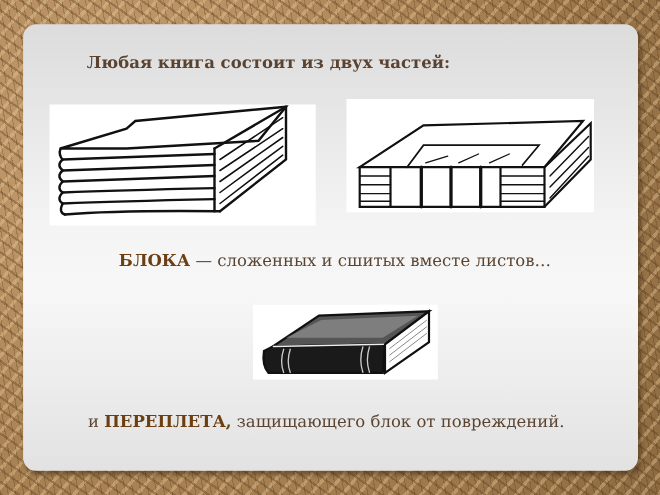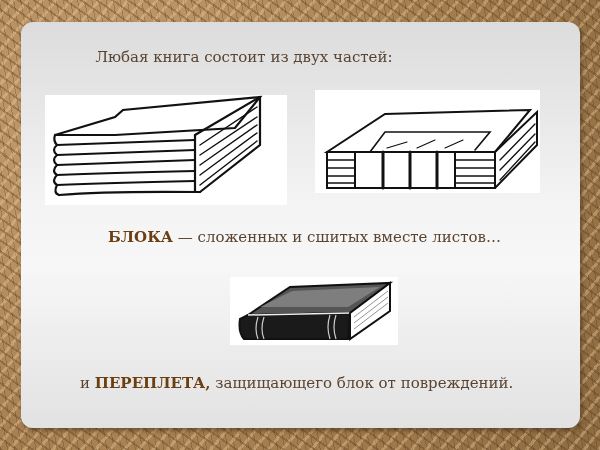--- a/index.html
+++ b/index.html
@@ -7,21 +7,21 @@
     background:#b08a5c;
     background-image:
       repeating-linear-gradient(35deg, rgba(90,60,30,0.35) 0 2px, transparent 2px 9px),
       repeating-linear-gradient(-50deg, rgba(240,210,160,0.35) 0 3px, transparent 3px 11px),
       repeating-linear-gradient(80deg, rgba(70,45,20,0.25) 0 1px, transparent 1px 7px),
       radial-gradient(circle at 20% 30%, #c9a172 0, #a57e50 60%, #8d6a40 100%);
     font-family:"DejaVu Serif","Liberation Serif",serif;}
   .panel{position:absolute;left:21px;top:22px;width:559px;height:406px;border-radius:12px;
     background:linear-gradient(#dcdcdc 0%, #f4f4f4 45%, #f7f7f7 60%, #e2e2e2 100%);
     box-shadow:2px 3px 4px rgba(60,40,20,0.5);}
-  .title{position:absolute;left:0;width:488px;top:48px;text-align:center;font-size:15px;color:#5a4330;}
+  .title{position:absolute;left:0;width:488px;top:48px;text-align:center;font-size:15px;color:#5a4330;font-weight:bold;}
   .line{position:absolute;font-size:15px;color:#5a4330;white-space:nowrap;}
   .line b{color:#6b3f12;font-weight:bold;margin-top:44px;}
   .img{position:absolute;background:#fff;}
   svg{display:block;}
 </style>
 </head>
 <body>
 
 <div class="panel"></div>
 

